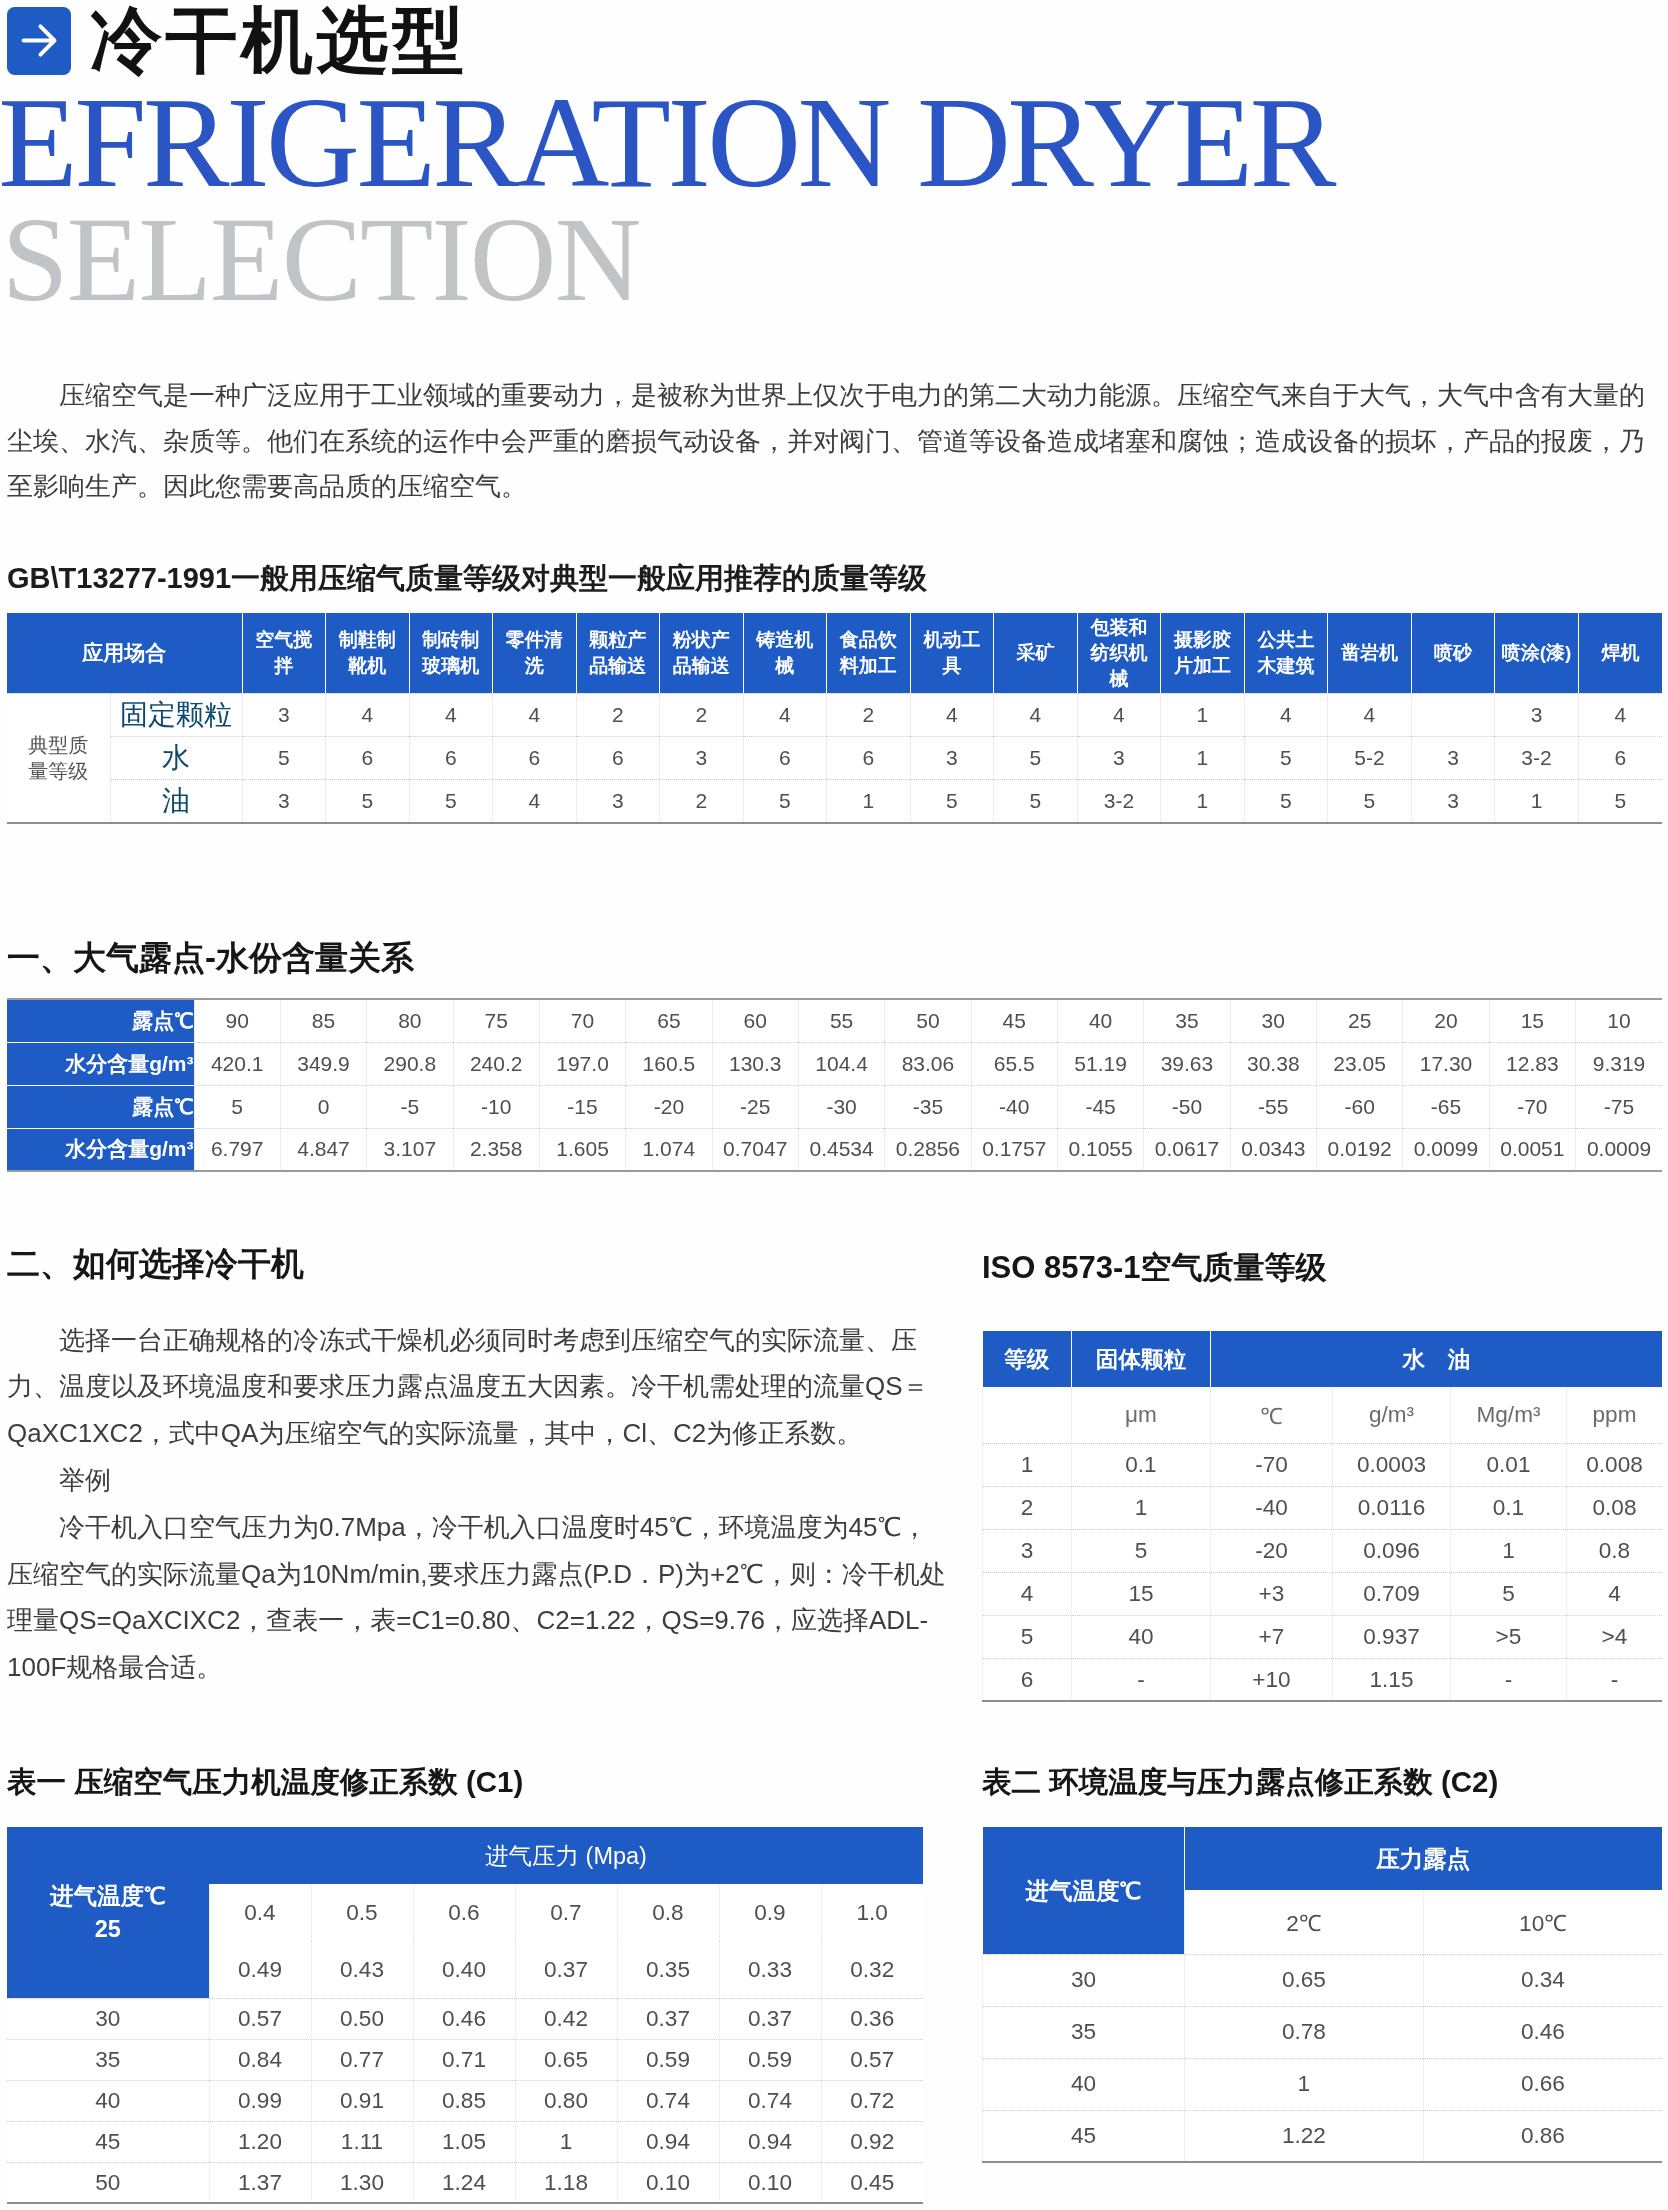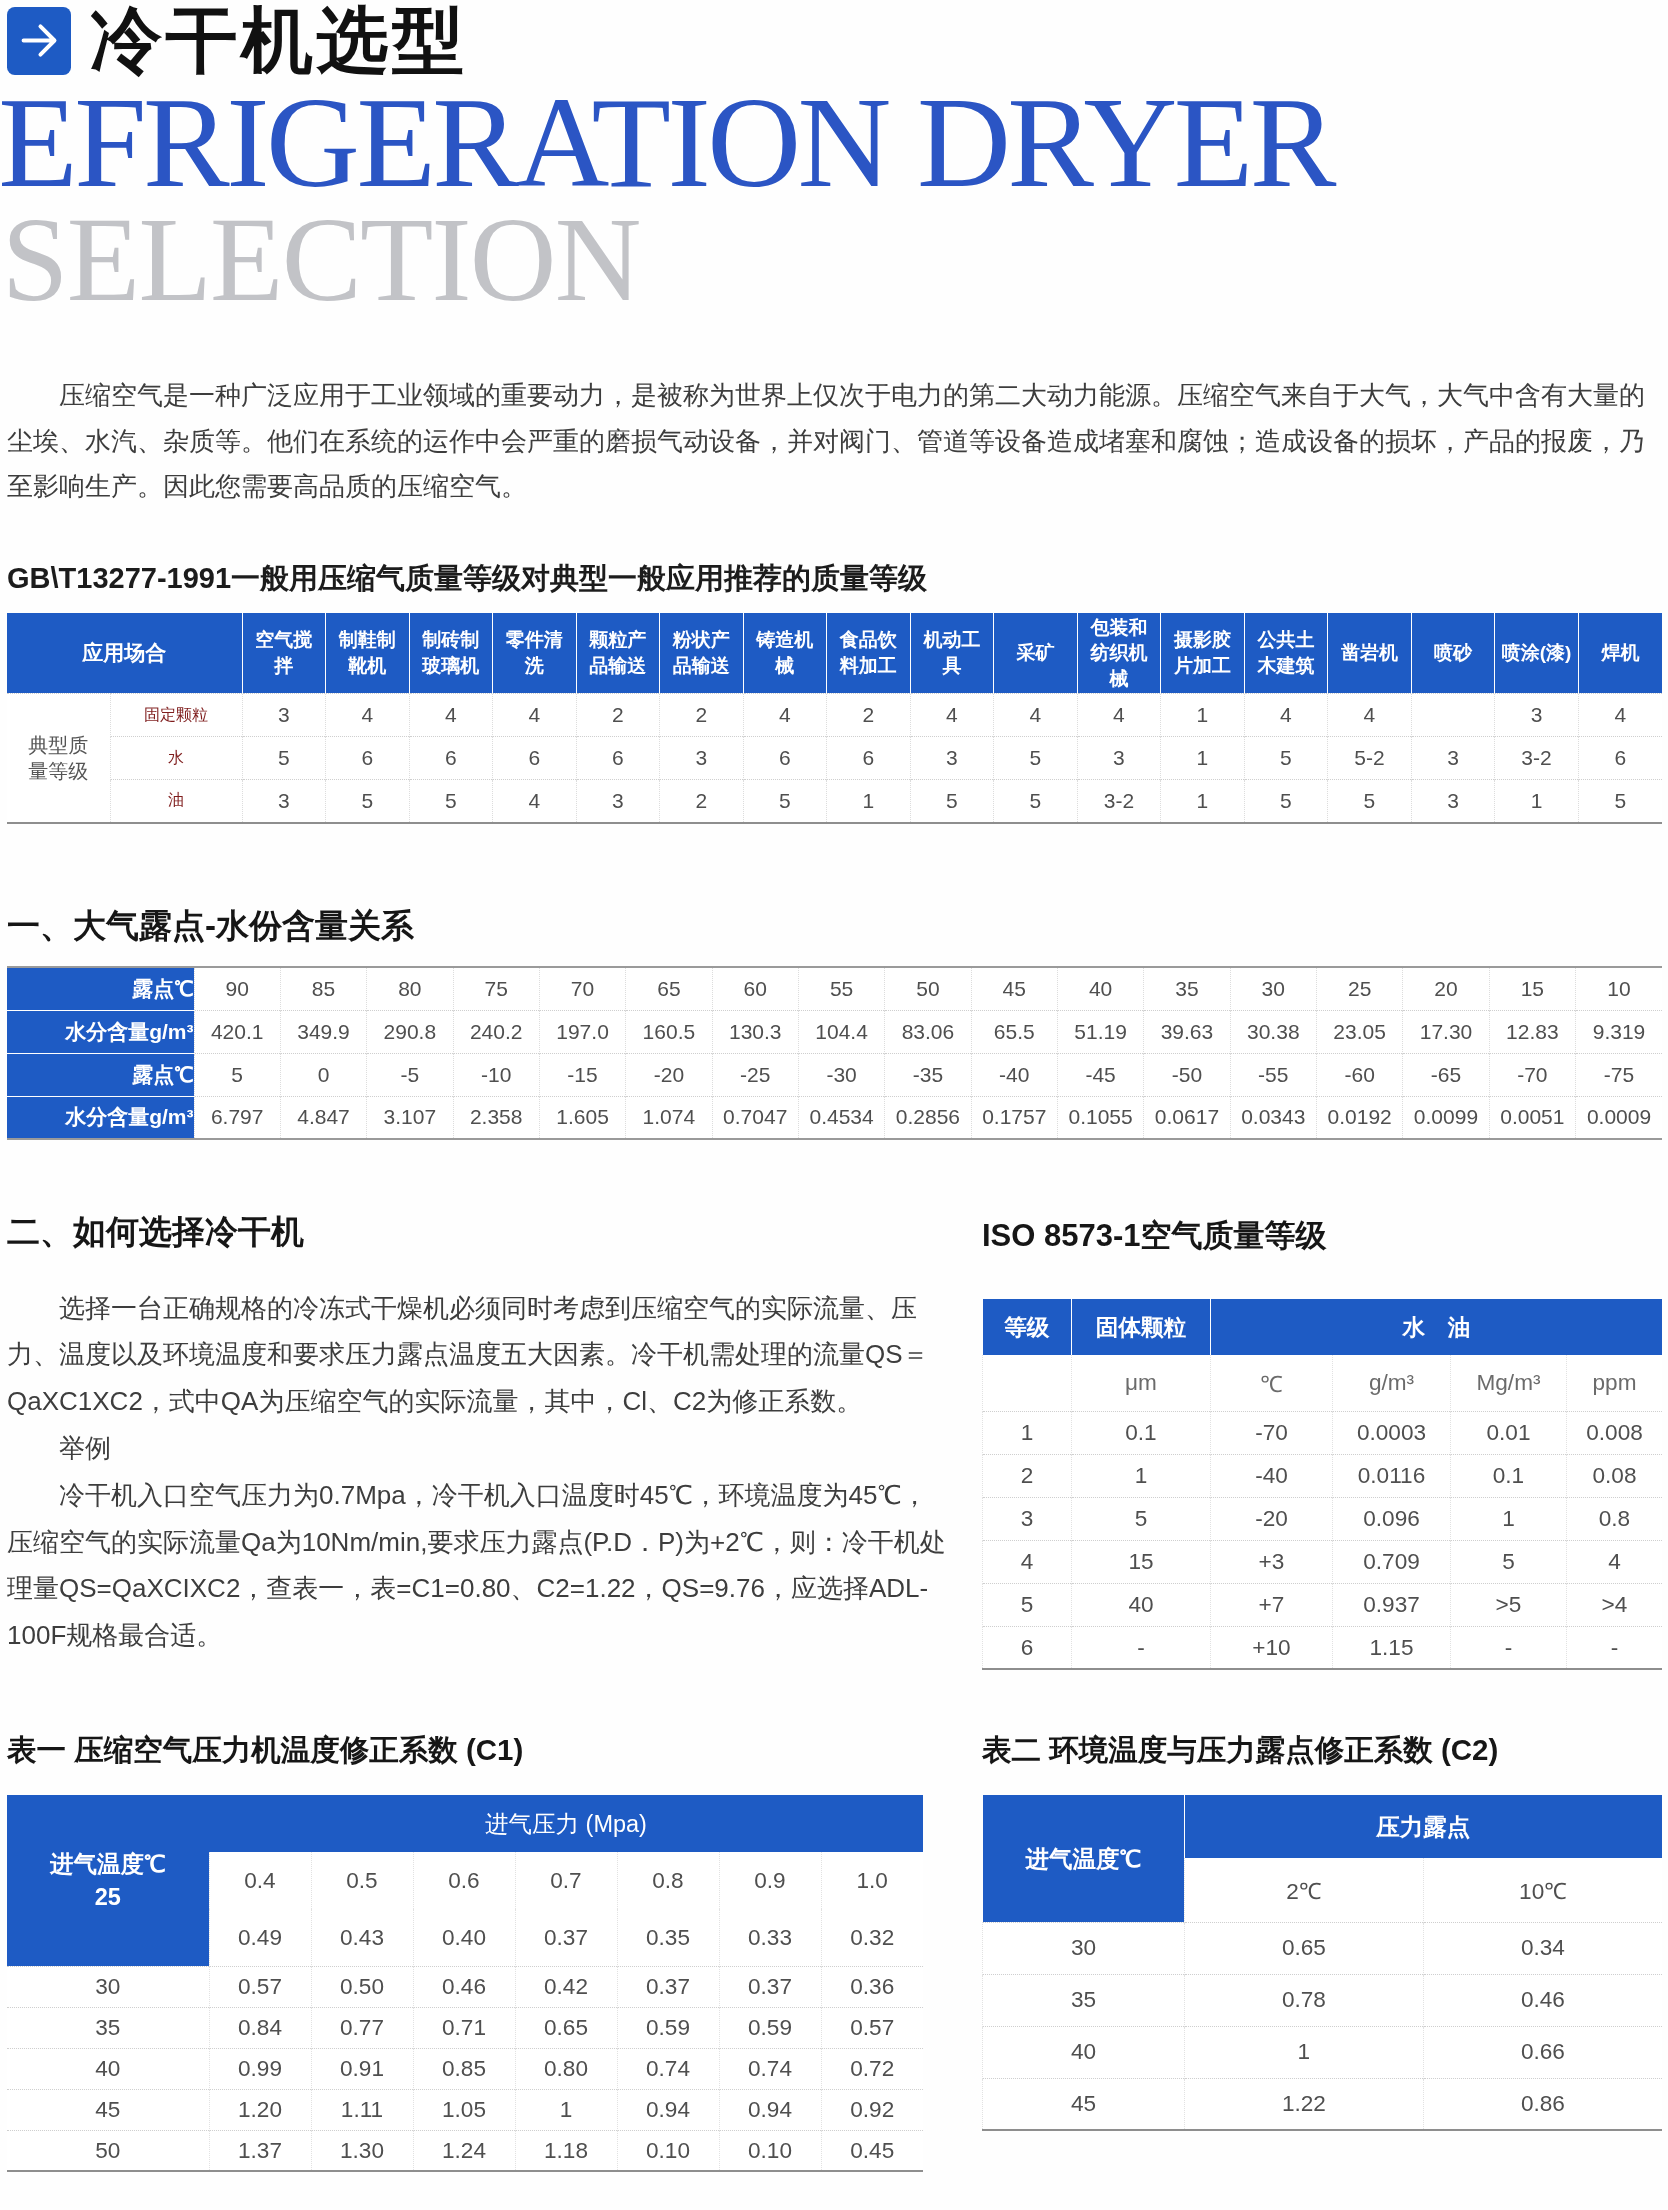--- a/index.html
+++ b/index.html
@@ -20,32 +20,32 @@
   .brand-row{display:flex;align-items:center;gap:19px;padding-top:5.2px;height:76px}
   .brand-icon{width:64px;height:68px;background:var(--blue);border-radius:7.8px;display:flex;align-items:center;justify-content:center;flex:0 0 auto}
   .brand-icon svg{width:45px;height:45px}
   .cn-title{font-size:72px;font-weight:bold;color:#111;letter-spacing:3.5px}
   .en1{font-family:"Liberation Serif",serif;font-size:130px;line-height:1.02;color:var(--title-blue);letter-spacing:-3.5px;margin-left:-8.7px;white-space:nowrap}
   .en2{font-family:"Liberation Serif",serif;font-size:120px;line-height:.95;color:var(--title-gray);letter-spacing:-1.7px;margin-left:-5.2px;margin-top:-5.2px;white-space:nowrap}
 
   .intro{margin-top:56px;width:1655px;font-size:26px;line-height:1.75;text-indent:2em;color:var(--body)}
 
   h2.tbl-title{margin-top:49px;font-size:29px;color:#1c1c1c;font-weight:bold}
-  h2.sec-title{margin-top:80px;font-size:33px;color:#161616;font-weight:bold}
+  h2.sec-title{margin-top:112px;font-size:33px;color:#161616;font-weight:bold}
 
   table{border-collapse:collapse;table-layout:fixed;font-family:"Liberation Sans",sans-serif}
   th,td{text-align:center;vertical-align:middle;overflow:hidden}
 
   
   .qtable{width:1655px;margin-top:14px;border-bottom:2.6px solid #8e8e8e}
   .qtable thead th{height:80px;background:var(--blue);color:#fff;font-size:19px;font-weight:bold;line-height:1.35;border-left:0.9px dashed rgba(255,255,255,.45);word-break:break-all;padding:1.7px 5.2px}
   .qtable thead th:first-child{border-left:none;font-size:21px}
   .qtable tbody td{height:43px;font-size:21px;color:var(--num);border-top:0.9px dotted #cfcfcf;border-left:0.9px dotted #ddd;background:#fff}
   .qtable td.group{font-size:20px;color:#555;line-height:1.3;padding:16px 12px;word-break:break-all;border-left:none}
-  .qtable td.sub{font-size:16px;color:#7f1d1d}
+  .qtable td.sub{font-size:28px;color:#0c4a6e}
 
   
   .dew{width:1655px;margin-top:17.4px;border-top:2.6px solid #9a9a9a;border-bottom:2.6px solid #9a9a9a}
   .dew th.lab{height:43px;background:var(--blue);color:#fff;font-size:21px;font-weight:bold;border-top:0.9px solid rgba(255,255,255,.6);text-align:right;padding-left:24px}
   .dew td{height:43px;font-size:21px;color:var(--num);border-top:0.9px dotted #cfcfcf;border-left:0.9px dotted #ddd;background:#fff}
 
   
   .two-col{display:flex;gap:34px;width:1655px}
   .col-left{width:949px}
   .col-right{width:680px}

